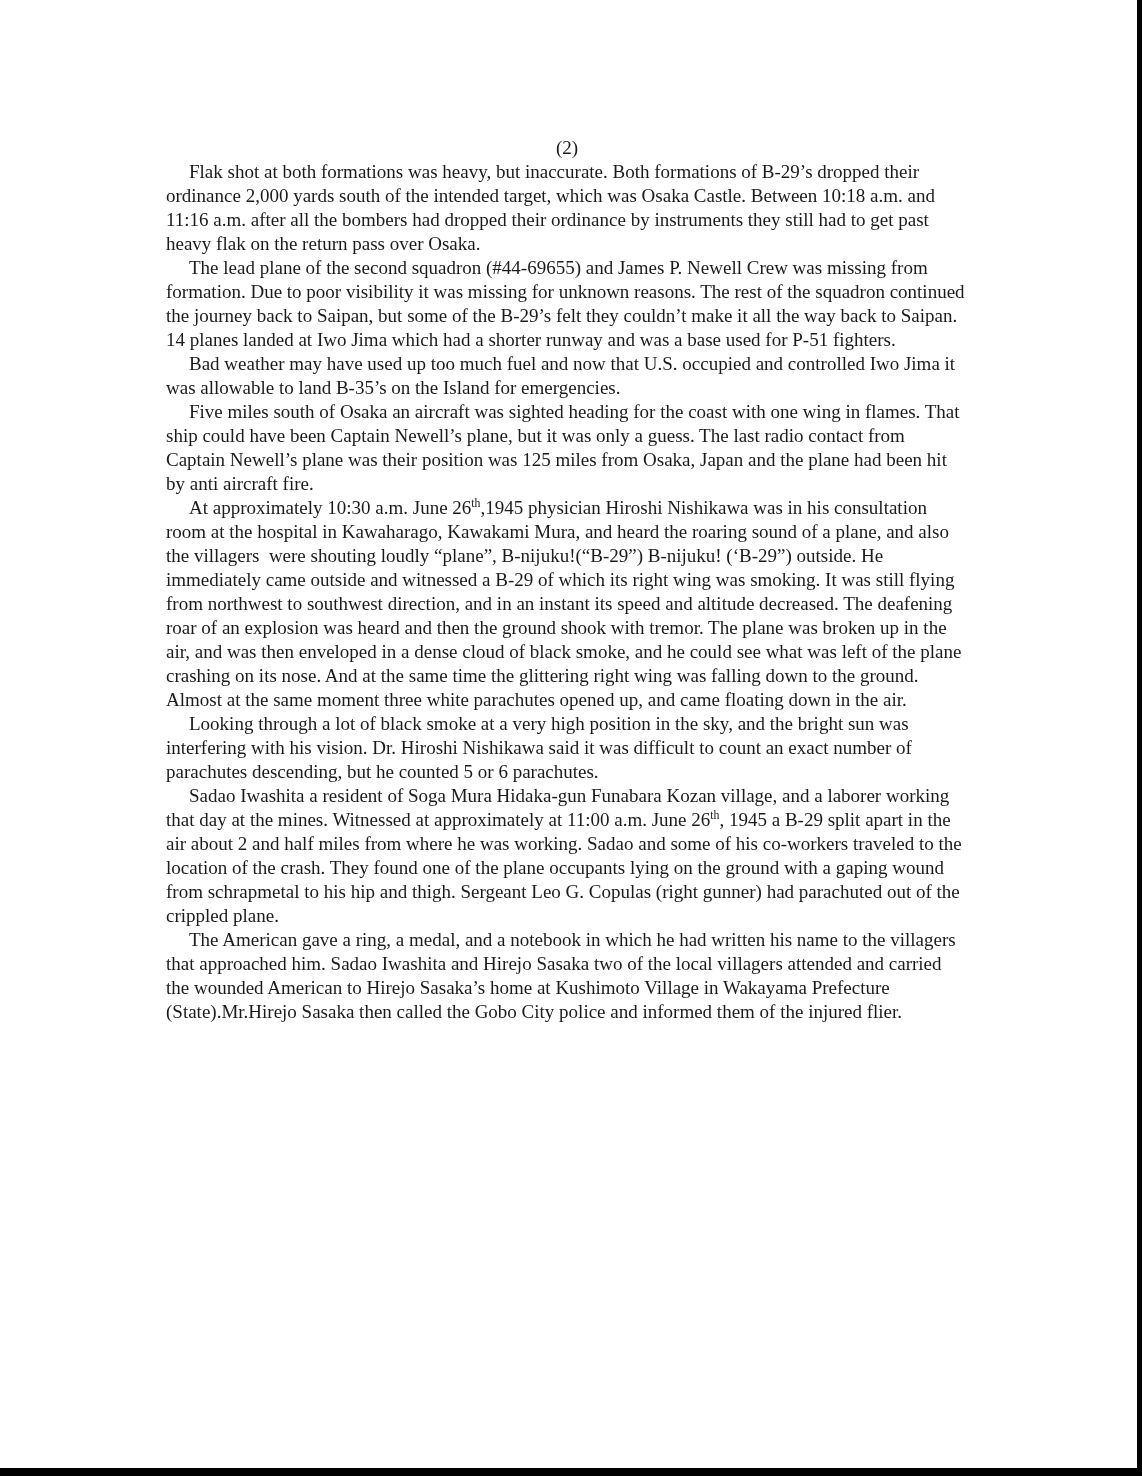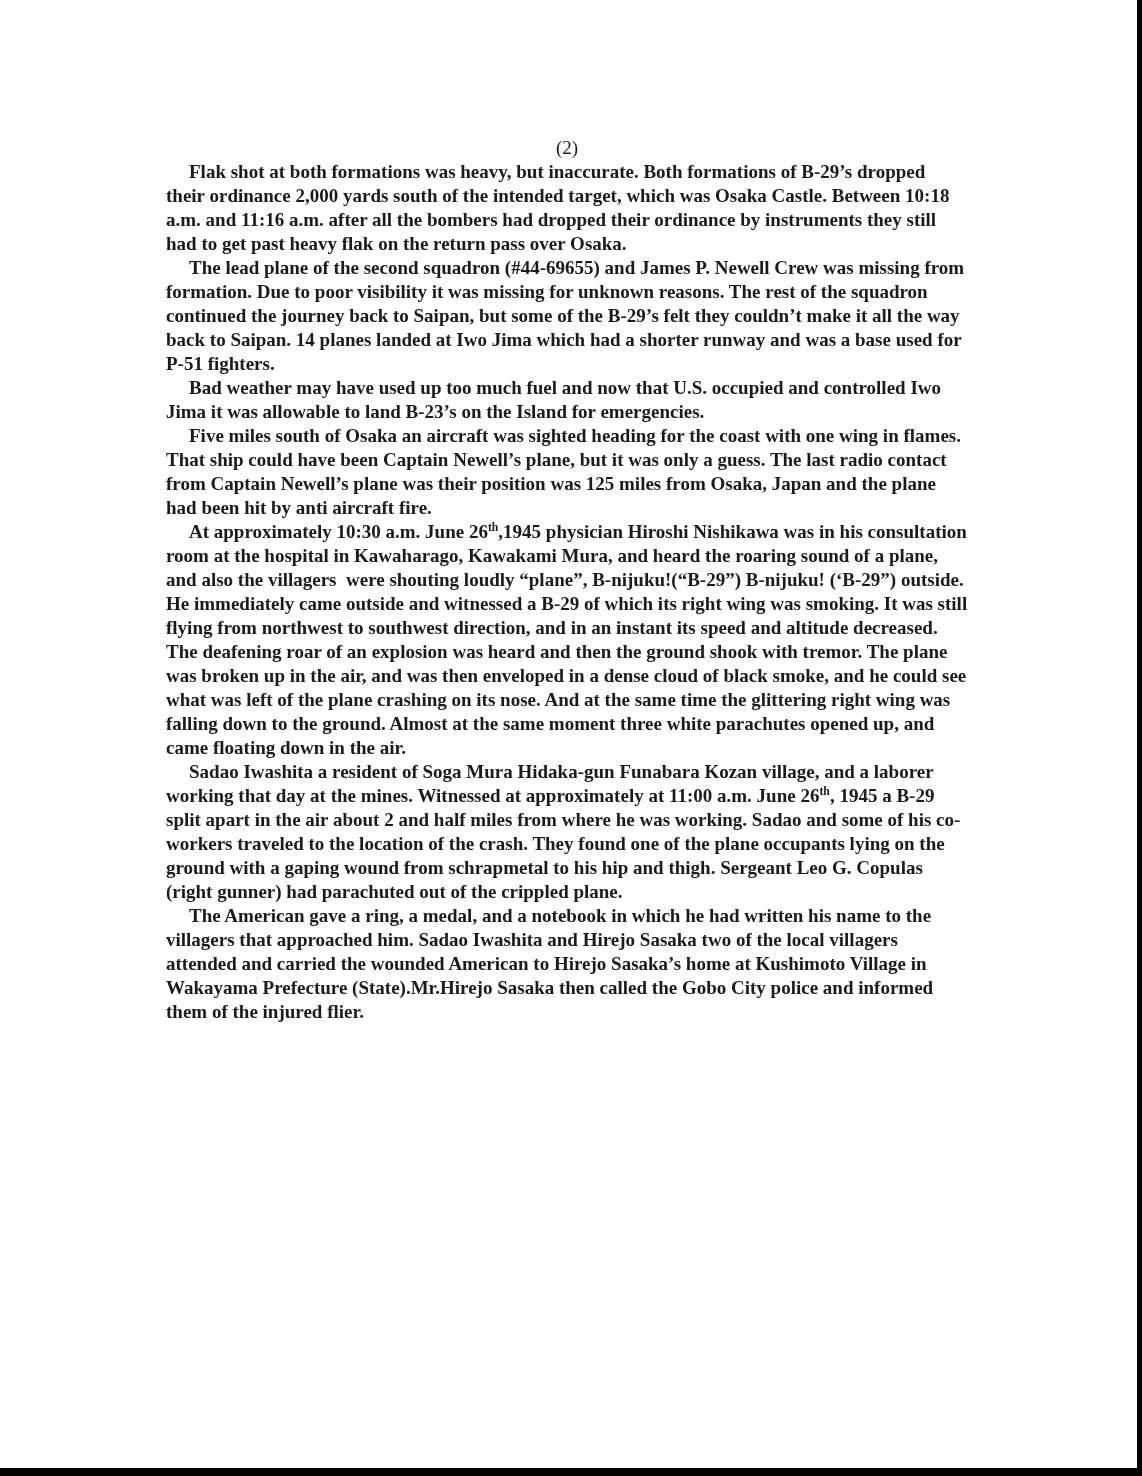--- a/index.html
+++ b/index.html
@@ -47,21 +47,20 @@
   .page-number {
     text-align: center;
     margin: 0;
   }
   p.para {
     margin: 0;
     white-space: pre-wrap;
   }
   p.indent {
     text-indent: 23px;
-    font-weight: bold;
   }
   sup.ss {
     font-size: 0.62em;
     line-height: 0;
     vertical-align: super;
   }
 </style>
 </head>
 <body>
 
@@ -69,26 +68,27 @@
 
   <div class="content">
 
     <p class="page-number">(2)</p>
 
 
     <p class="para indent">Flak shot at both formations was heavy, but inaccurate. Both formations of B-29’s dropped their ordinance 2,000 yards south of the intended target, which was Osaka Castle. Between 10:18 a.m. and 11:16 a.m. after all the bombers had dropped their ordinance by instruments they still had to get past heavy flak on the return pass over Osaka.</p>
 
     <p class="para indent">The lead plane of the second squadron (#44-69655) and James P. Newell Crew was missing from formation. Due to poor visibility it was missing for unknown reasons. The rest of the squadron continued the journey back to Saipan, but some of the B-29’s felt they couldn’t make it all the way back to Saipan. 14 planes landed at Iwo Jima which had a shorter runway and was a base used for P-51 fighters.</p>
 
-    <p class="para indent">Bad weather may have used up too much fuel and now that U.S. occupied and controlled Iwo Jima it was allowable to land B-23’s on the Island for emergencies.</p>
+    <p class="para indent">Bad weather may have used up too much fuel and now that U.S. occupied and controlled Iwo Jima it was allowable to land B-35’s on the Island for emergencies.</p>
 
     <p class="para indent">Five miles south of Osaka an aircraft was sighted heading for the coast with one wing in flames. That ship could have been Captain Newell’s plane, but it was only a guess. The last radio contact from Captain Newell’s plane was their position was 125 miles from Osaka, Japan and the plane had been hit by anti aircraft fire.</p>
 
     <p class="para indent"><span>At approximately 10:30 a.m. June 26</span><sup class="ss">th</sup><span>,1945 physician Hiroshi Nishikawa was in his consultation room at the hospital in Kawaharago, Kawakami Mura, and heard the roaring sound of a plane, and also the villagers  were shouting loudly “plane”, B-nijuku!(“B-29”) B-nijuku! (‘B-29”) outside. He immediately came outside and witnessed a B-29 of which its right wing was smoking. It was still flying from northwest to southwest direction, and in an instant its speed and altitude decreased. The deafening roar of an explosion was heard and then the ground shook with tremor. The plane was broken up in the air, and was then enveloped in a dense cloud of black smoke, and he could see what was left of the plane crashing on its nose. And at the same time the glittering right wing was falling down to the ground. Almost at the same moment three white parachutes opened up, and came floating down in the air.</span></p>
 
+    <p class="para indent">Looking through a lot of black smoke at a very high position in the sky, and the bright sun was interfering with his vision. Dr. Hiroshi Nishikawa said it was difficult to count an exact number of parachutes descending, but he counted 5 or 6 parachutes.</p>
 
     <p class="para indent"><span>Sadao Iwashita a resident of Soga Mura Hidaka-gun Funabara Kozan village, and a laborer working that day at the mines. Witnessed at approximately at 11:00 a.m. June 26</span><sup class="ss">th</sup><span>, 1945 a B-29 split apart in the air about 2 and half miles from where he was working. Sadao and some of his co-workers traveled to the location of the crash. They found one of the plane occupants lying on the ground with a gaping wound from schrapmetal to his hip and thigh. Sergeant Leo G. Copulas (right gunner) had parachuted out of the crippled plane.</span></p>
 
     <p class="para indent">The American gave a ring, a medal, and a notebook in which he had written his name to the villagers that approached him. Sadao Iwashita and Hirejo Sasaka two of the local villagers attended and carried the wounded American to Hirejo Sasaka’s home at Kushimoto Village in Wakayama Prefecture (State).Mr.Hirejo Sasaka then called the Gobo City police and informed them of the injured flier.</p>
 
   </div>
 
   <div class="scan-edge-right"></div>
   <div class="scan-edge-bottom"></div>
 

